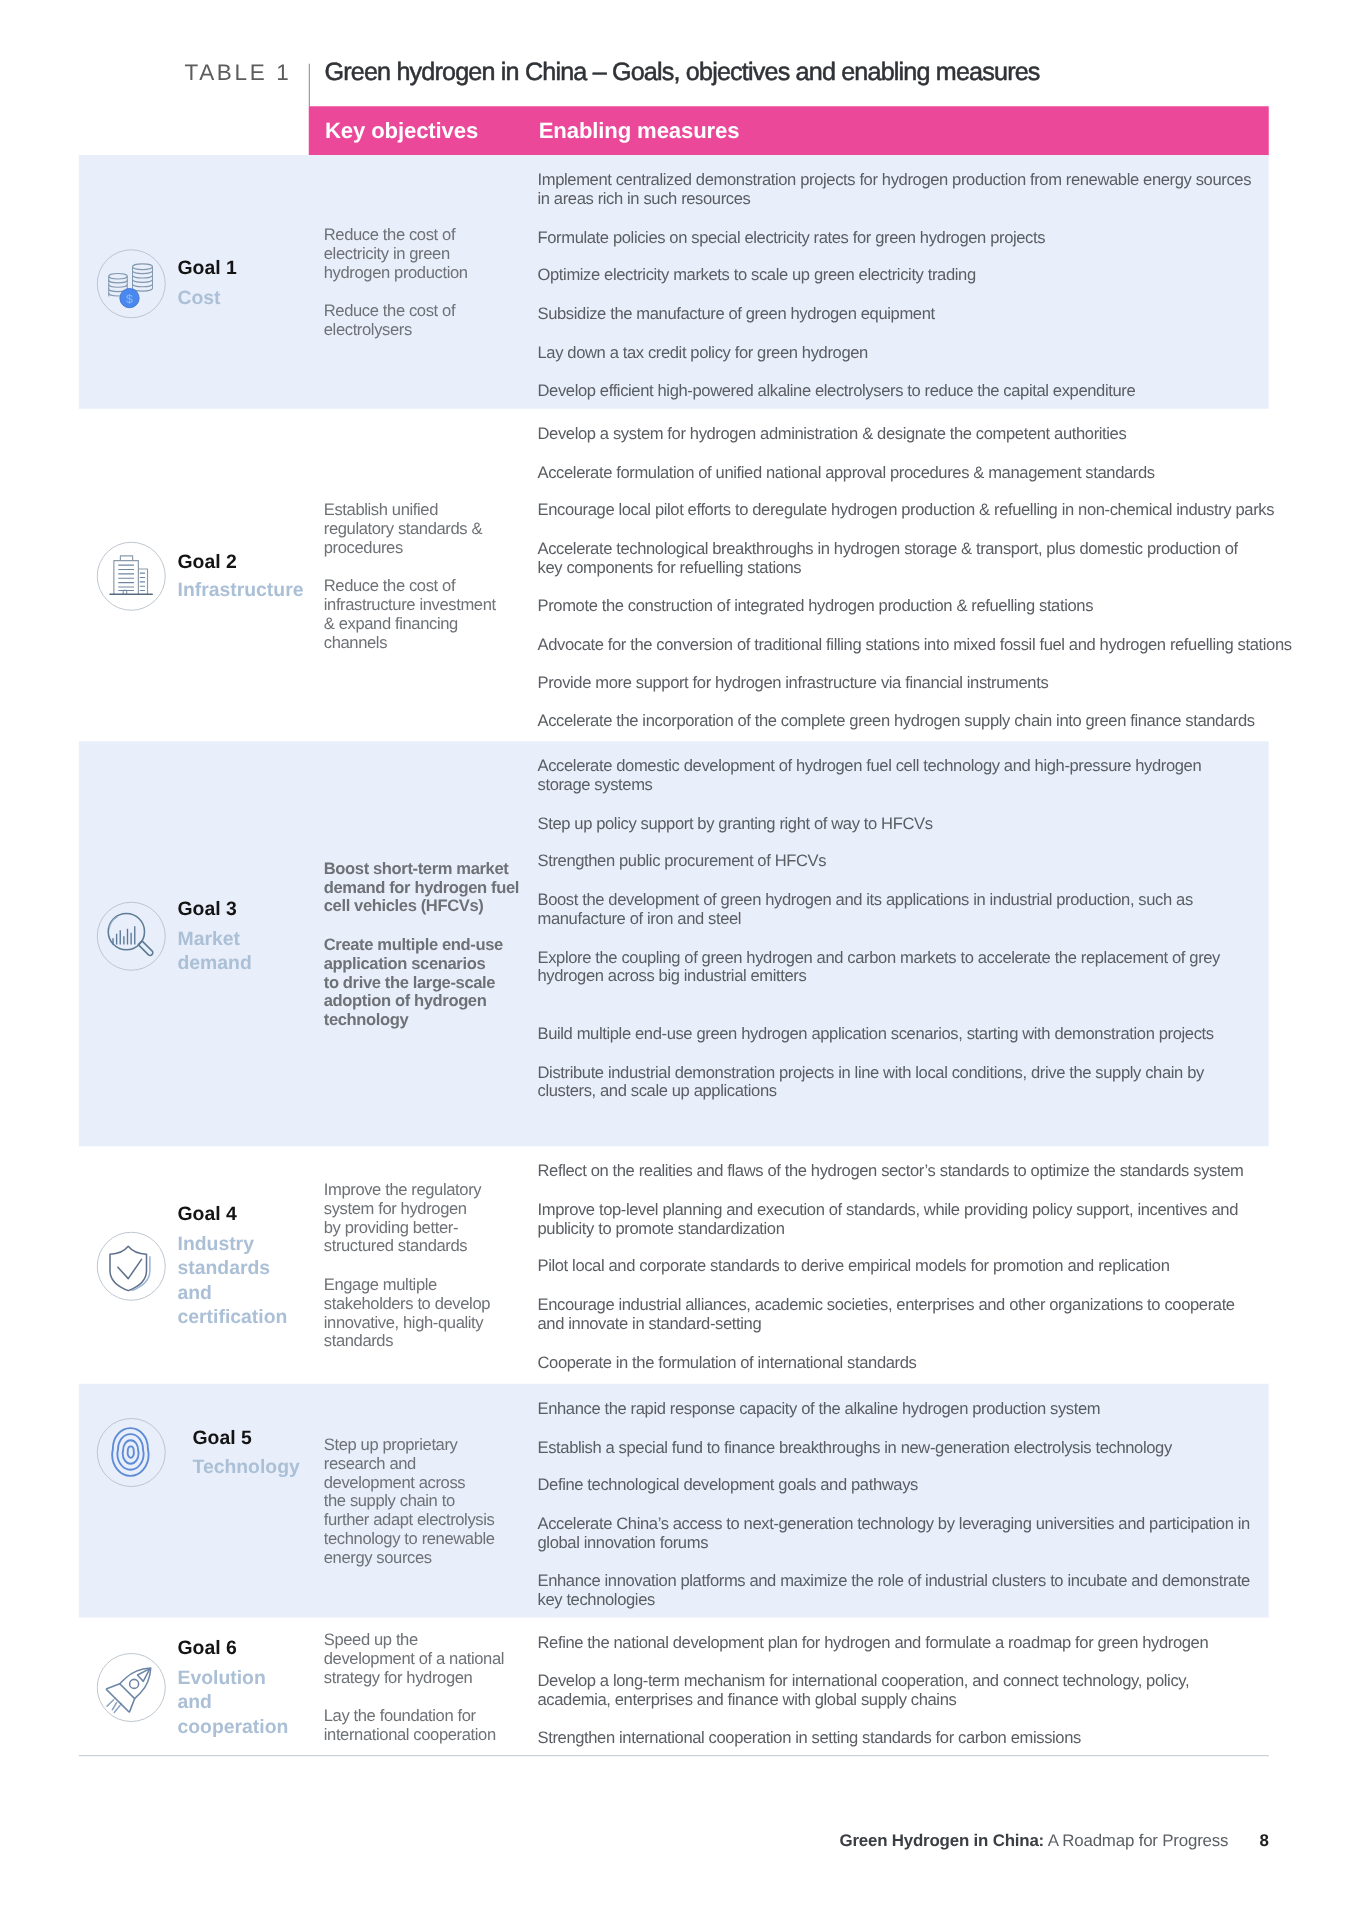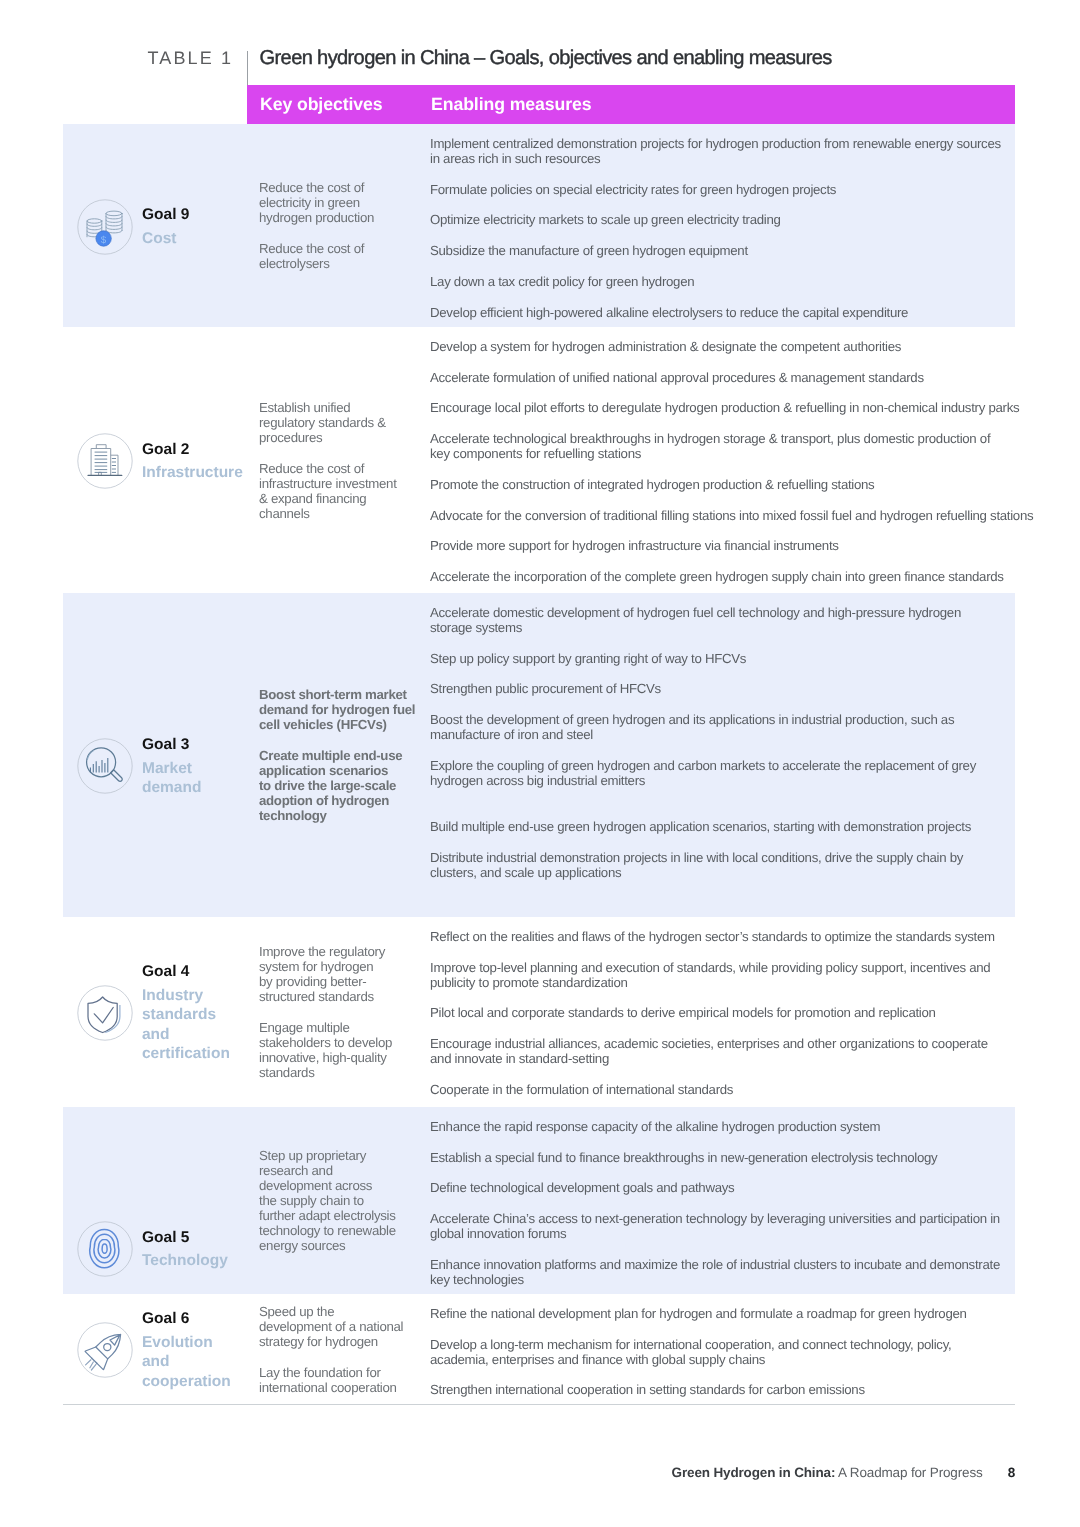--- a/index.html
+++ b/index.html
@@ -21,21 +21,21 @@
     white-space:nowrap;
   }
   .title-divider { position:absolute; left:246.5px; top:50.5px; width:1px; height:34px; background:#9ba0a5; }
   .table-title {
     position:absolute; left:259.6px; top:47px;
     font-size:20.1px; color:#2f3236; font-weight:400; white-space:nowrap; letter-spacing:-0.65px;
     -webkit-text-stroke:0.42px #2f3236;
   }
 
   
-  .hdr { position:absolute; left:247px; top:85px; width:768px; height:39.5px; background:#d946ef; }
+  .hdr { position:absolute; left:247px; top:85px; width:768px; height:39.5px; background:#ec4899; }
   .hdr span { position:absolute; top:8.5px; color:#ffffff; font-size:17.7px; font-weight:700; letter-spacing:-0.1px; line-height:21px;}
   .hdr .h1 { left:13px; }
   .hdr .h2 { left:184px; }
 
   
   .tbl { position:absolute; left:63px; top:124px; width:952px; height:1281px; }
   .band { position:absolute; left:0; width:952px; background:#e9eefb; }
 
   .goalbox { position:absolute; left:14px; display:flex; align-items:center; }
   .goalicon { width:56px; height:56px; flex:0 0 56px; margin-right:9px; }
@@ -88,21 +88,21 @@
  <path d="M24.8 25.1c0 1.21-3.31 2.2-7.4 2.2s-7.4-.99-7.4-2.2"></path>
  <path d="M24.8 28.6c0 1.21-3.31 2.2-7.4 2.2s-7.4-.99-7.4-2.2"></path>
  <path d="M24.8 32.1c0 1.21-3.31 2.2-7.4 2.2s-7.4-.99-7.4-2.2"></path>
  <path d="M24.8 35.6c0 1.21-3.31 2.2-7.4 2.2s-7.4-.99-7.4-2.2"></path>
  <path d="M10 22v15.8M24.8 22v15.8"></path>
 </g>
 <circle cx="26.6" cy="39.5" r="7.7" fill="#4a87ee" stroke="#3d73cd" stroke-width="0.7"></circle>
 <text x="26.6" y="43.6" font-family="Liberation Sans, sans-serif" font-size="9.8" font-weight="400" fill="#8fbcf5" text-anchor="middle">$</text>
 </svg></div>
         <div class="goaltxt">
-          <div class="goalnum">Goal 9</div>
+          <div class="goalnum">Goal 1</div>
           <div class="goalsub">
             <span class="ln">Cost</span>
           </div>
         </div>
       </div>
       <div class="objcell" style="top: 56px;">
         <div class="obj">
           <span class="ln">Reduce the cost of</span>
           <span class="ln">electricity in green</span>
           <span class="ln">hydrogen production</span>
@@ -205,21 +205,21 @@
         <div class="measgap"></div>
         <div class="meas">
           <span class="ln">Provide more support for hydrogen infrastructure via financial instruments</span>
         </div>
         <div class="measgap"></div>
         <div class="meas">
           <span class="ln">Accelerate the incorporation of the complete green hydrogen supply chain into green finance standards</span>
         </div>
       </div>
       <div class="band" style="top: 469px; height: 324px;"></div>
-      <div class="goalbox" style="top: 611px; justify-content: center;">
+      <div class="goalbox" style="top: 594px; justify-content: center;">
         <div class="goalicon"><svg viewBox="0 0 56 56" width="56" height="56">
 <circle cx="28" cy="28" r="27.2" fill="none" stroke="#b9c2cc" stroke-width="0.75"></circle>
 <circle cx="24.1" cy="24.3" r="14.5" fill="none" stroke="#5d7b95" stroke-width="1.25"></circle>
 <path d="M16.6 12.6a13.4 13.4 0 0 0-6.2 8.8" fill="none" stroke="#90abc4" stroke-width="1.1" stroke-linecap="round"></path>
 <path d="M33.6 34.7l3.0-3.0 8.0 8.0a2.1 2.1 0 0 1 0 3.0l0 0a2.1 2.1 0 0 1-3.0 0z" fill="none" stroke="#5d7b95" stroke-width="1.25" stroke-linejoin="round"></path>
 <g stroke="#5a7a98" stroke-width="1.1" stroke-linecap="butt">
  <path d="M13.4 34.5v-5.0"></path>
  <path d="M16.3 34.5v-8.6"></path>
  <path d="M19.2 34.5v-11.3"></path>
  <path d="M22.1 34.5v-6.6"></path>
@@ -334,21 +334,21 @@
         <div class="meas">
           <span class="ln">Encourage industrial alliances, academic societies, enterprises and other organizations to cooperate</span>
           <span class="ln">and innovate in standard-setting</span>
         </div>
         <div class="measgap"></div>
         <div class="meas">
           <span class="ln">Cooperate in the formulation of international standards</span>
         </div>
       </div>
       <div class="band" style="top: 983px; height: 187px;"></div>
-      <div class="goalbox" style="top: 1097px;">
+      <div class="goalbox" style="top: 1010px; gap: 12px;">
         <div class="goalicon"><svg viewBox="0 0 56 56" width="56" height="56">
 <circle cx="28" cy="28" r="27.2" fill="none" stroke="#b9c2cc" stroke-width="0.75"></circle>
 <g fill="none" stroke="#5e8bd8" stroke-width="1.5">
  <path d="M27.3 8.5c-8.0 0-14.0 7.2-14.0 16.2 0 1.6-.6 3.1-.6 4.9 0 9.4 6.6 17.1 14.6 17.1s14.6-7.7 14.6-17.1c0-1.8-.6-3.3-.6-4.9 0-9.0-6.0-16.2-14.0-16.2z"></path>
  <path d="M27.4 13.3c-5.8 0-10.0 5.4-10.0 12.1 0 1.2-.5 2.3-.5 3.6 0 7.0 4.7 12.8 10.5 12.8s10.5-5.8 10.5-12.8c0-1.3-.5-2.4-.5-3.6 0-6.7-4.2-12.1-10.0-12.1z"></path>
  <path d="M27.5 18.2c-3.6 0-6.0 3.7-6.0 8.0 0 .8-.4 1.5-.4 2.4 0 4.5 2.9 8.4 6.4 8.4s6.4-3.9 6.4-8.4c0-.9-.4-1.6-.4-2.4 0-4.3-2.4-8.0-6.0-8.0z"></path>
  <path d="M27.6 23.1c-1.6 0-2.4 1.9-2.4 4.0 0 .4-.1.7-.1 1.2 0 2.1 1.2 4.0 2.5 4.0s2.5-1.9 2.5-4.0c0-.5-.1-.8-.1-1.2 0-2.1-.8-4.0-2.4-4.0z"></path>
 </g>
 </svg></div>
         <div class="goaltxt">

